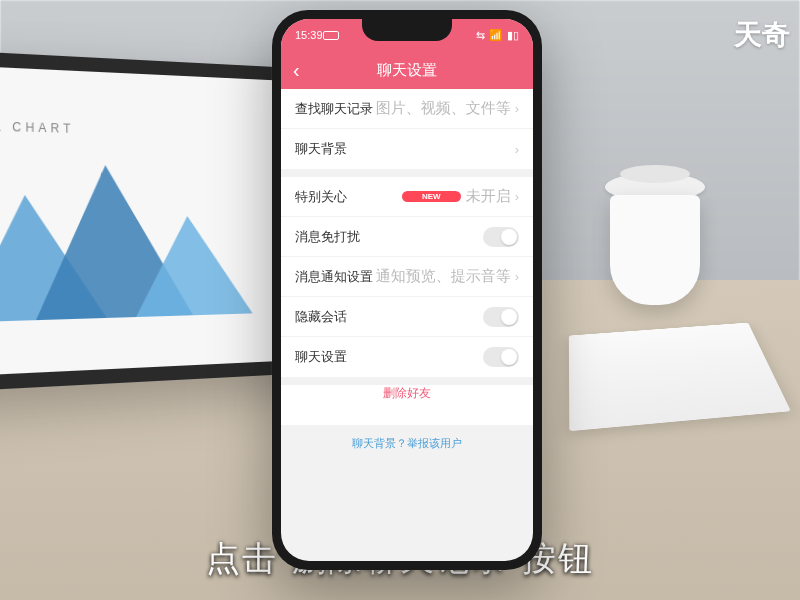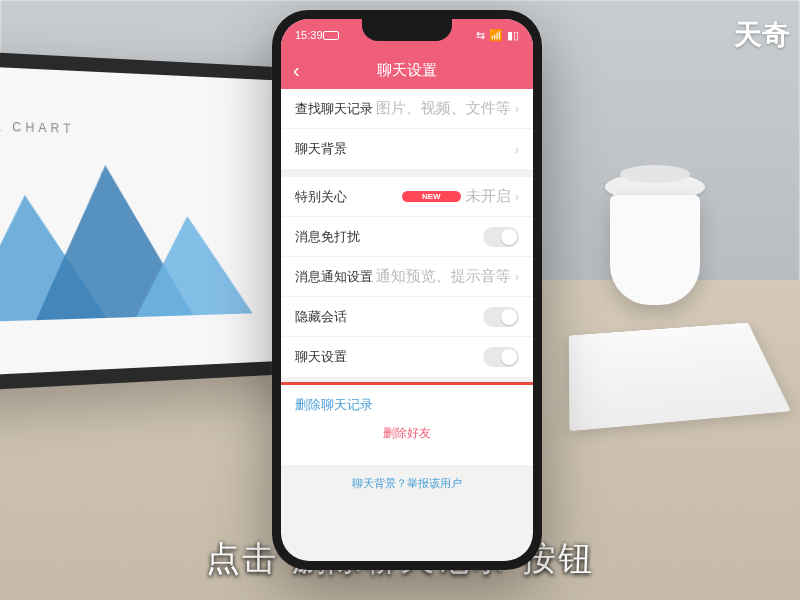--- a/index.html
+++ b/index.html
@@ -129,25 +129,20 @@
         <div class="row">
           <span class="row-label">隐藏会话</span>
           <span class="toggle"></span>
         </div>
         <div class="row">
           <span class="row-label">聊天设置</span>
           <span class="toggle"></span>
         </div>
       </div>
 
-      <div class="section highlighted">
-        <div class="row">
-          <span class="row-label">删除聊天记录</span>
-        </div>
-      </div>
 
       <div class="action-row danger">
         <span>删除好友</span>
       </div>
 
       <div class="link-row">
         <span>聊天背景？举报该用户</span>
       </div>
     </div>
   </div>

